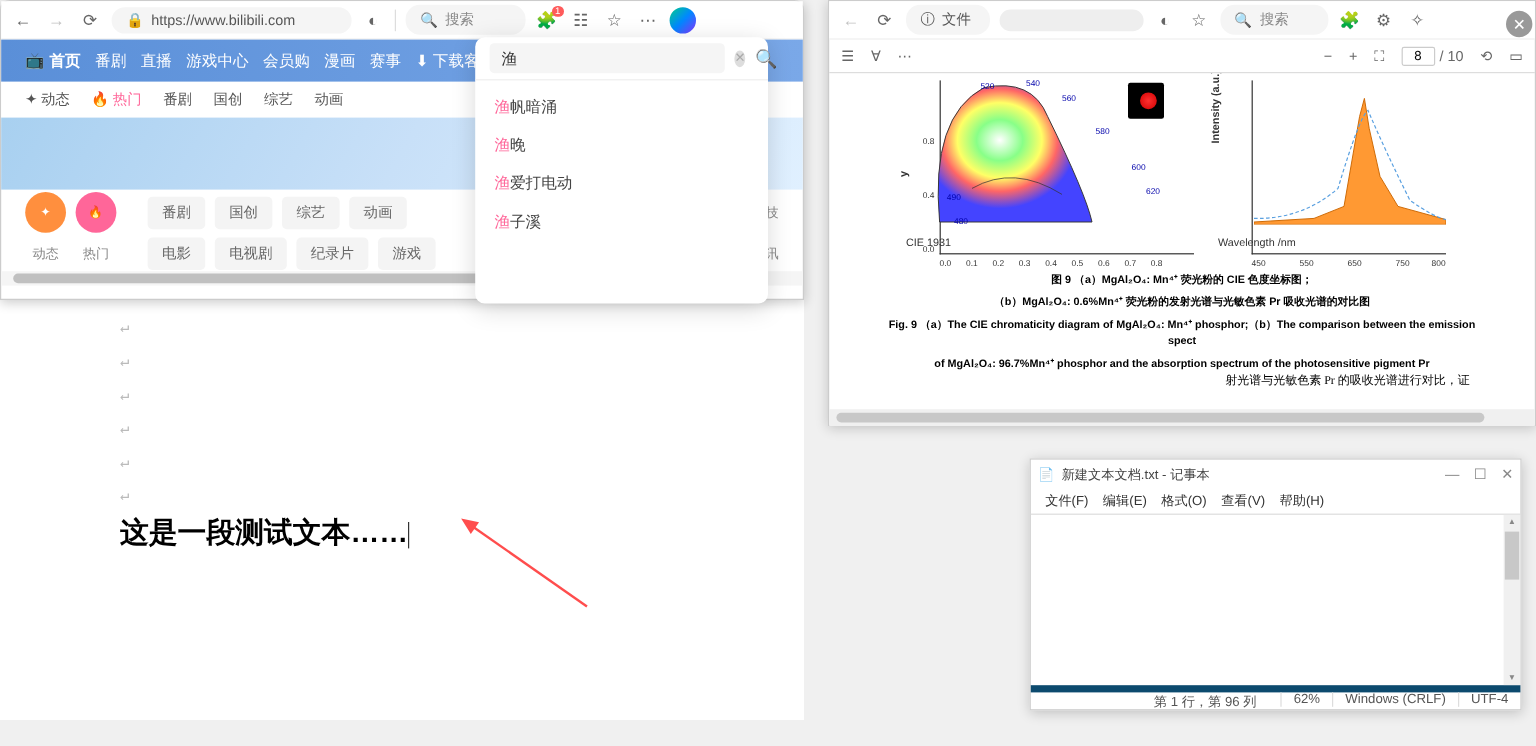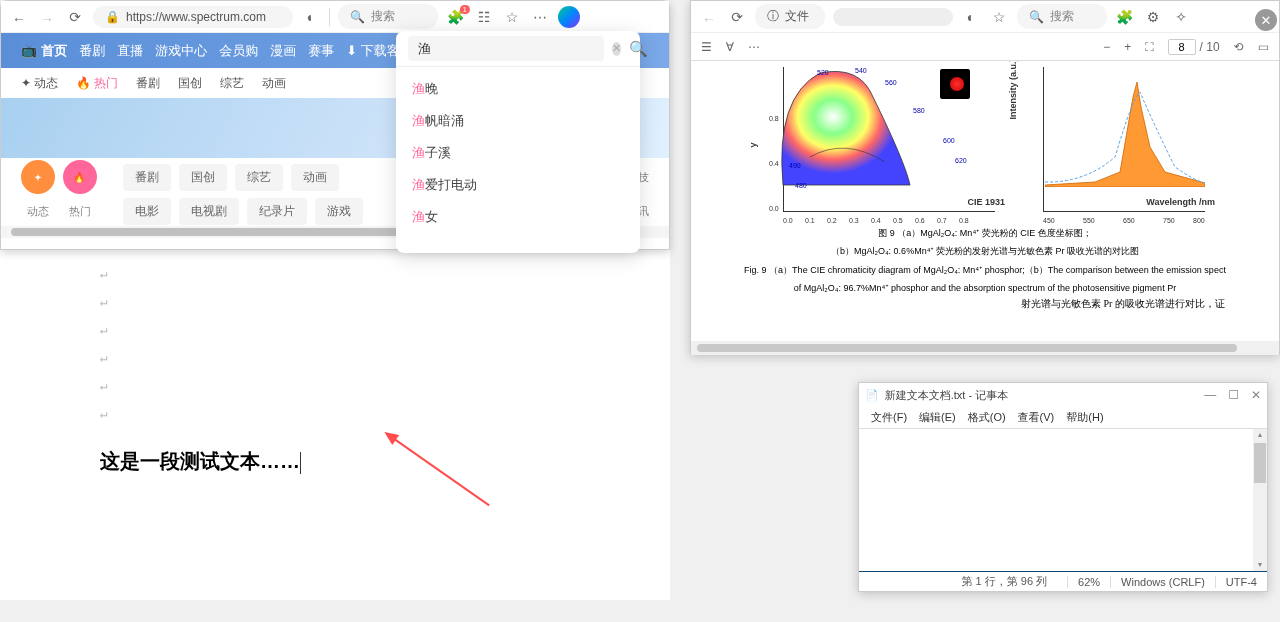--- a/index.html
+++ b/index.html
@@ -40,21 +40,21 @@
 .search-input input{flex:1;border:none;background:#f5f5f5;padding:5px 10px;border-radius:4px;font-size:13px;color:#333;outline:none}
 .clear-btn{font-size:11px;color:#aaa;width:14px;height:14px;border-radius:50%;background:#ddd;display:flex;align-items:center;justify-content:center;cursor:pointer}
 .mag{font-size:15px;color:#555}
 .sug-list{padding:6px 0}
 .sug-item{padding:7px 16px;font-size:13px;color:#444;cursor:pointer}
 .sug-item em{color:#ff6699;font-style:normal}
 
 
 .editor{position:absolute;left:0;top:250px;width:670px;height:350px;background:#fff;padding:10px 100px}
 .para-mark{font-size:13px;color:#bbb;font-family:monospace;line-height:28px}
-.test-line{font-size:20px;font-family:"STKaiti","KaiTi",serif;font-weight:bold;margin-top:20px;position:relative}
+.test-line{font-size:24px;font-family:"STKaiti","KaiTi",serif;font-weight:bold;margin-top:0;position:relative}
 .cursor-line{display:inline-block;width:1px;height:22px;background:#333;vertical-align:middle;animation:blink 1s infinite}
 @keyframes blink{50%{opacity:0}}
 .arrow{position:absolute;left:380px;top:470px;transform:rotate(35deg)}
 .arrow-line{width:120px;height:2px;background:#ff4d4d}
 .arrow-head{position:absolute;left:-8px;top:-5px;width:0;height:0;border-right:14px solid #ff4d4d;border-top:6px solid transparent;border-bottom:6px solid transparent}
 
 
 .browser2{left:690px;top:0;width:590px;height:355px}
 .pdf-toolbar{height:28px;display:flex;align-items:center;padding:0 10px;gap:14px;border-bottom:1px solid #ddd;font-size:12px;color:#666}
 .pdf-toolbar .sep{flex:1}
@@ -62,44 +62,44 @@
 .page-ind input{width:28px;text-align:center;border:1px solid #ccc;border-radius:2px;font-size:11px;padding:1px}
 .pdf-body{height:280px;overflow:hidden;padding:6px 40px;position:relative;text-align:center}
 .chart-area{display:flex;gap:10px;height:155px;justify-content:center}
 .chart{position:relative;font-size:9px;color:#333}
 .chart1{width:250px}
 .chart2{width:200px}
 .cie-shape{position:absolute;left:10px;top:0;width:160px;height:130px}
 .axis-l{position:absolute;left:28px;top:0;bottom:10px;width:1px;background:#333}
 .axis-b{position:absolute;left:28px;right:10px;bottom:10px;height:1px;background:#333}
 .ylabel{position:absolute;left:-2px;top:50%;transform:rotate(-90deg) translateX(50%);transform-origin:left;font-size:9px;font-weight:bold}
-.xlabel{text-align:right;font-size:9px;font-weight:bold;margin-top:2px}
+.xlabel{text-align:left;font-size:9px;font-weight:normal;margin-top:2px}
 .spectrum{position:absolute;left:30px;top:10px;right:10px;bottom:20px}
 .caption{font-size:9px;font-family:"SimSun",serif;text-align:center;line-height:1.6;margin-top:4px}
-.caption b{font-weight:normal}
+.caption b{font-weight:bold}
 .section-title{text-align:left;font-size:12px;font-weight:bold;margin:6px 0 0 10px;font-family:"SimSun",serif}
 .para-text{text-align:left;font-size:10px;font-family:"SimSun",serif;line-height:1.5;margin-left:290px}
 .pdf-scroll{height:14px;background:#f0f0f0;position:relative}
 .pdf-scroll-thumb{position:absolute;left:6px;width:540px;height:8px;top:3px;background:#c8c8c8;border-radius:4px}
 .inset-img{position:absolute;left:185px;top:2px;width:30px;height:30px;background:#000;border-radius:2px}
 .inset-img::after{content:"";position:absolute;left:10px;top:8px;width:14px;height:14px;background:radial-gradient(circle,#ff3030,#d00000);border-radius:50%}
 .tick{position:absolute;font-size:7px;color:#333}
 
 
 .notepad{left:858px;top:382px;width:410px;height:210px}
 .np-title{height:24px;display:flex;align-items:center;padding:0 6px;font-size:11px;color:#444;gap:6px}
 .np-title .icon{color:#5a9}
 .np-ctl{margin-left:auto;display:flex;gap:12px;color:#888;font-size:12px}
 .np-menu{height:22px;display:flex;align-items:center;padding:0 8px;gap:4px;font-size:11px;color:#333;border-bottom:1px solid #ddd}
 .np-menu span{padding:2px 4px}
 .np-body{height:142px;padding:3px 8px;font-size:12px;font-family:"SimSun",serif;color:#222;line-height:1.55;overflow:hidden;position:relative}
 .np-scroll{position:absolute;right:0;top:0;bottom:0;width:14px;background:#f0f0f0}
 .np-thumb{position:absolute;top:14px;width:12px;left:1px;height:40px;background:#c8c8c8}
 .np-arrow{position:absolute;width:12px;height:12px;left:1px;font-size:8px;color:#888;text-align:center}
-.np-status{height:20px;border-top:1px solid #0c4a6e;display:flex;align-items:center;font-size:11px;color:#555}
+.np-status{height:20px;border-top:6px solid #0c4a6e;display:flex;align-items:flex-start;font-size:11px;color:#555}
 .np-status span{padding:0 10px;border-left:1px solid #ddd}
 .np-status span:first-child{border:none;flex:1;text-align:right;padding-right:20px}
 
 .close-btn{position:absolute;right:2px;top:8px;width:22px;height:22px;background:#999;border-radius:50%;color:#fff;display:flex;align-items:center;justify-content:center;font-size:13px}
 </style>
 </head>
 <body>
 
 <div class="editor">
   <div class="para-mark">↵</div>
@@ -117,21 +117,21 @@
     <div class="arrow-line"></div>
   </div>
 
 <div class="window browser1">
   <div class="addr-bar">
     <div class="nav-btn">←</div>
     <div class="nav-btn" style="opacity:.4">→</div>
     <div class="nav-btn">⟳</div>
     <div class="url-box">
       <span>🔒</span>
-      <span>https://www.spectrum.com</span>
+      <span>https://www.bilibili.com</span>
     </div>
     <div class="nav-btn">◐</div>
     <div style="width:1px;height:18px;background:#ddd"></div>
     <div class="search-box">
       <span>🔍</span>
       <span>搜索</span>
     </div>
     <div class="tb-icon ext-badge">🧩<span class="dot">1</span></div>
     <div class="tb-icon">☷</div>
     <div class="tb-icon">☆</div>
@@ -150,25 +150,24 @@
       <span>⬇ <span>下载客户端</span></span>
     </div>
 
     <div class="search-drop">
       <div class="search-input">
         <input value="渔" style="">
         <span class="clear-btn">✕</span>
         <span class="mag">🔍</span>
       </div>
       <div class="sug-list">
+        <div class="sug-item"><em>渔</em><span>帆暗涌</span></div>
         <div class="sug-item"><em>渔</em><span>晚</span></div>
-        <div class="sug-item"><em>渔</em><span>帆暗涌</span></div>
+        <div class="sug-item"><em>渔</em><span>爱打电动</span></div>
         <div class="sug-item"><em>渔</em><span>子溪</span></div>
-        <div class="sug-item"><em>渔</em><span>爱打电动</span></div>
-        <div class="sug-item"><em>渔</em><span>女</span></div>
       </div>
     </div>
   </div>
   <div class="bili-sub">
     <span class="sub-tab">✦ <span>动态</span></span>
     <span class="sub-tab active">🔥 <span>热门</span></span>
     <span>番剧</span>
     <span>国创</span>
     <span>综艺</span>
     <span>动画</span>

